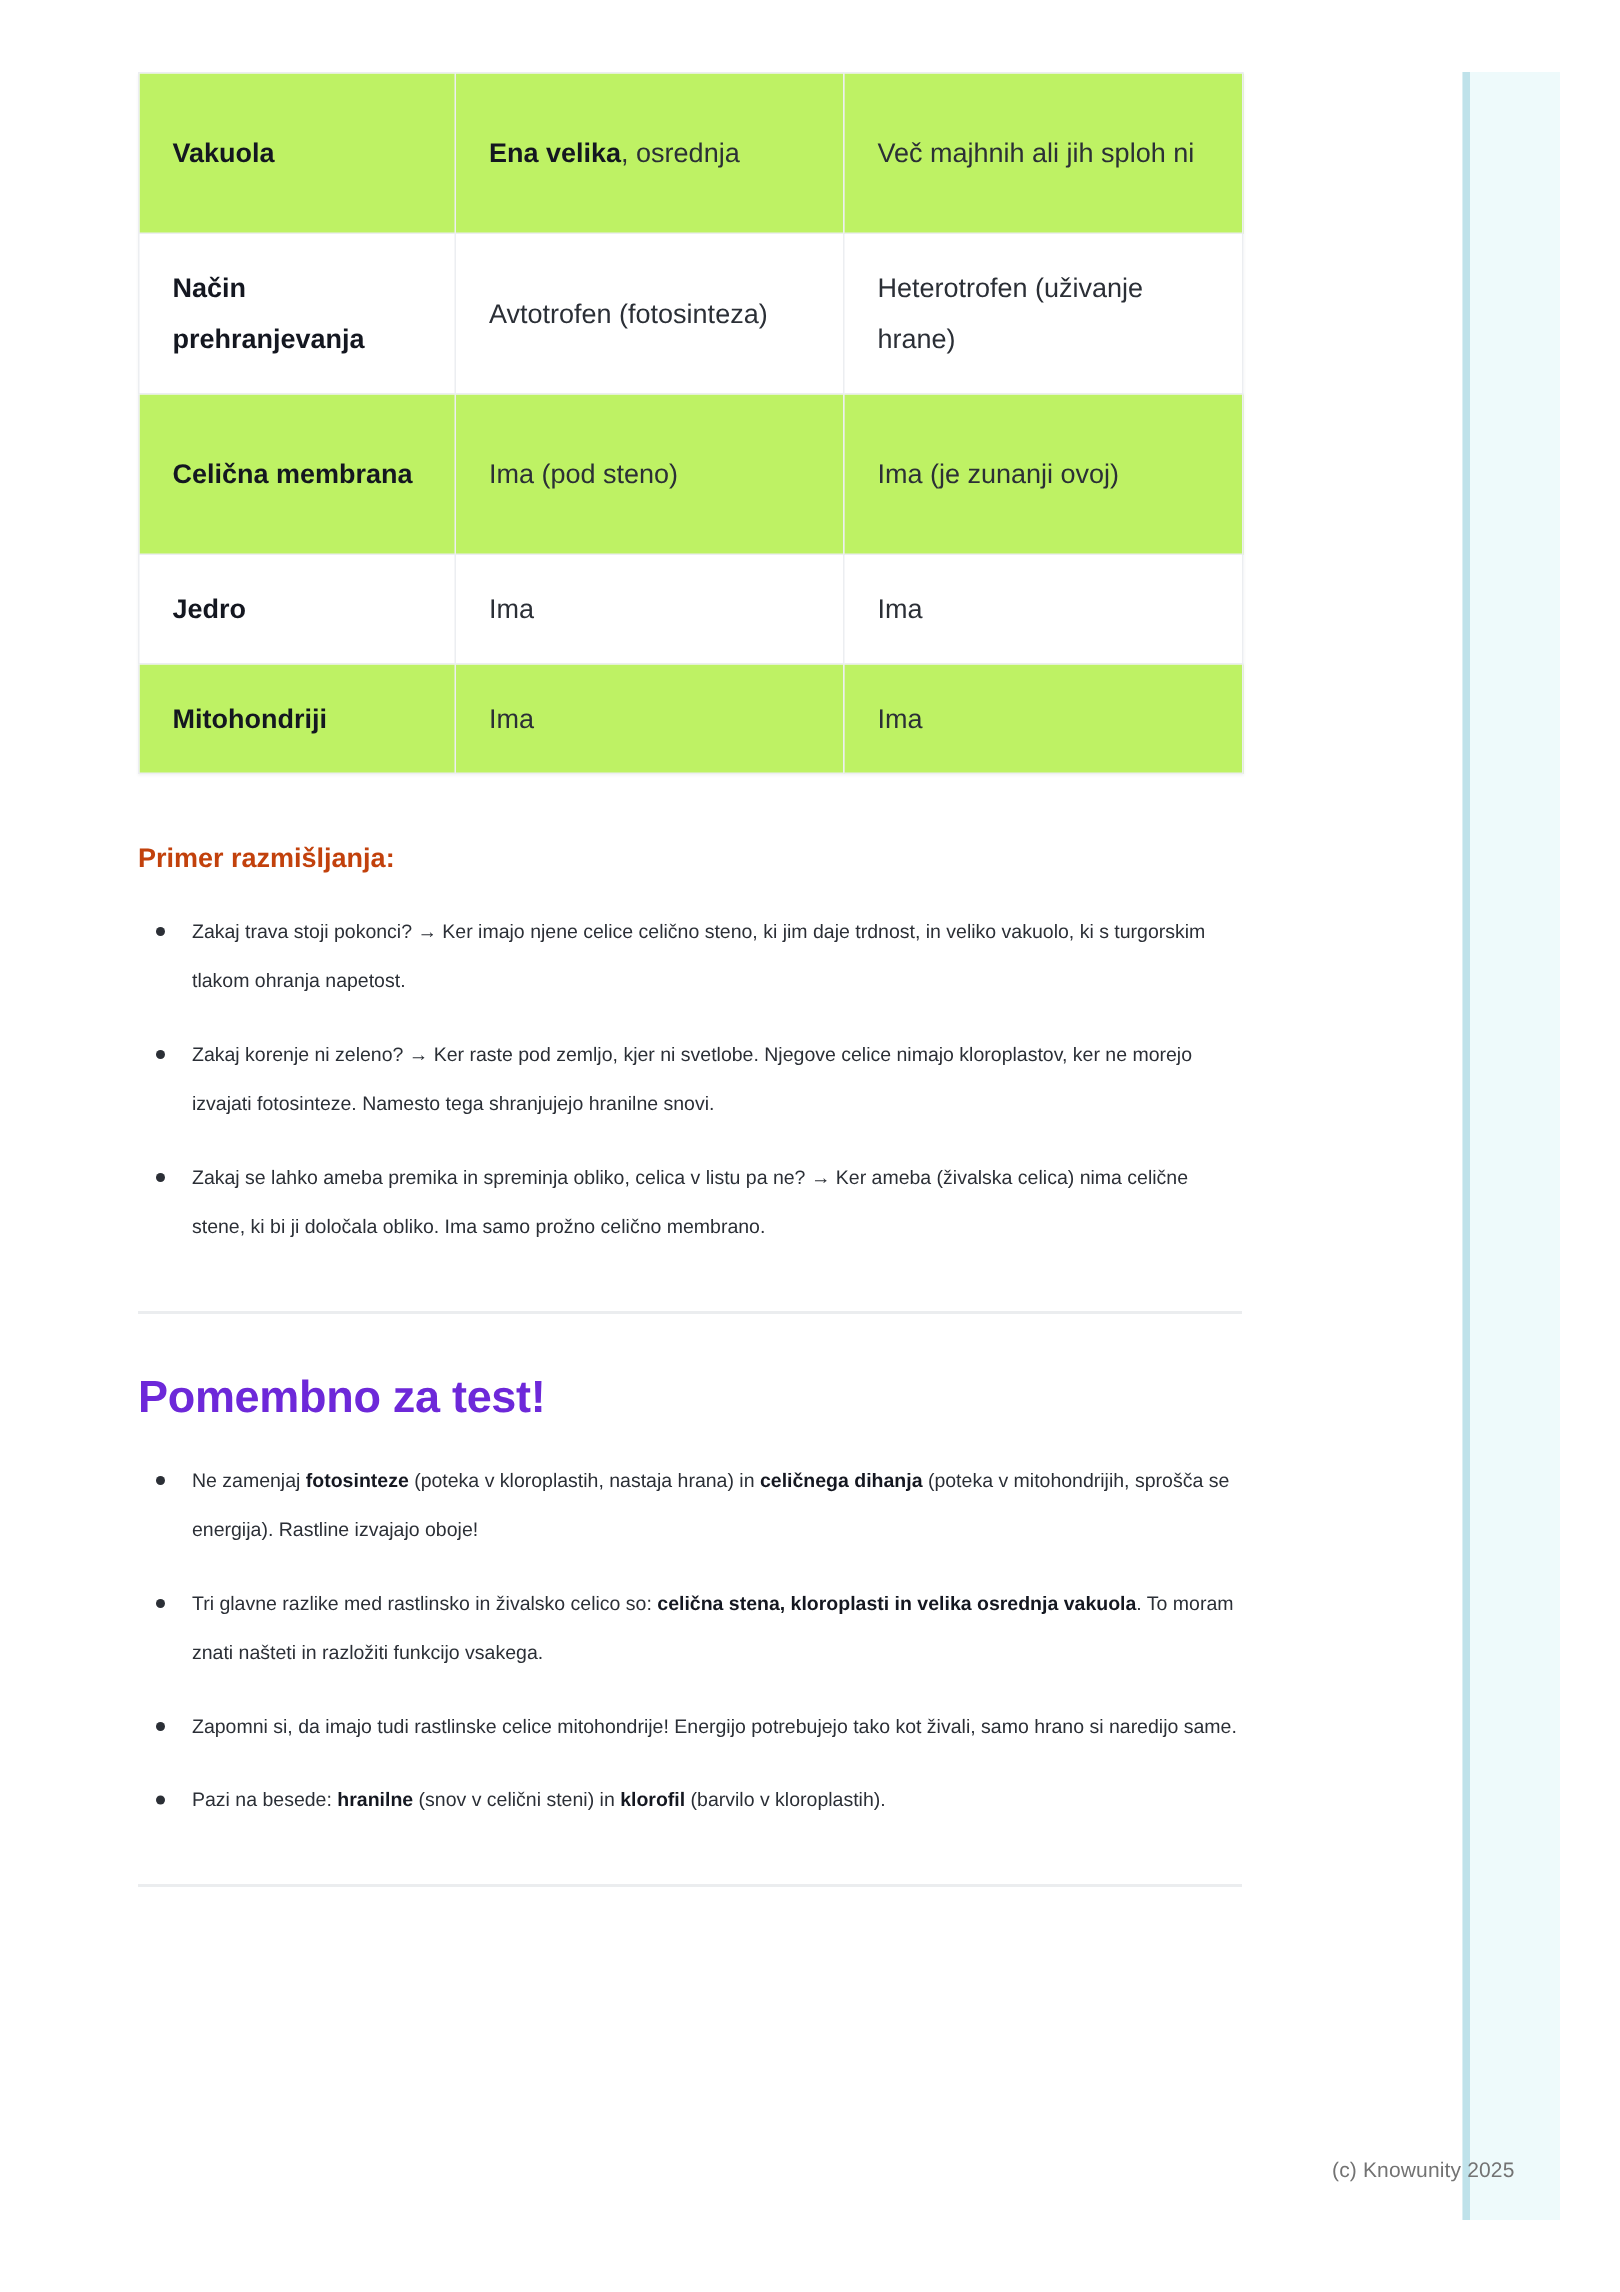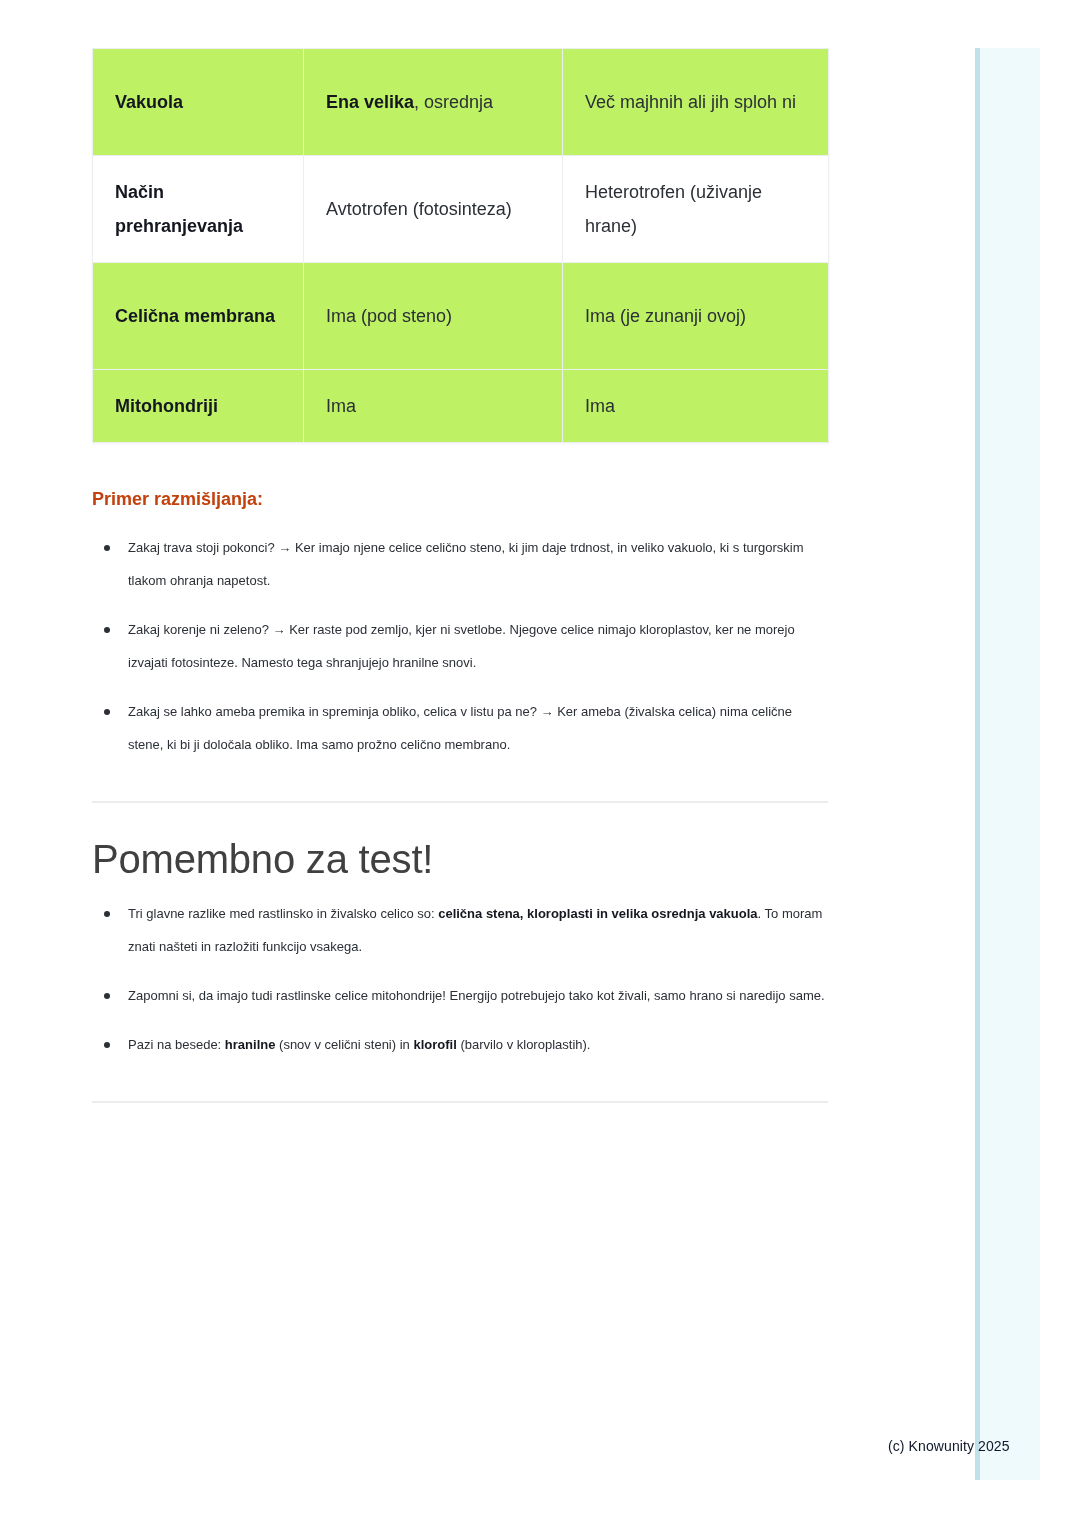--- a/index.html
+++ b/index.html
@@ -27,21 +27,21 @@
     background: #eefafb;
     border-left: 5px solid #bfe2ea;
   }
 
   
   #watermark {
     position: absolute;
     left: 888px;
     top: 1438px;
     font-size: 14px;
-    color: #0f172a;
+    color: #737373;
     letter-spacing: 0.1px;
     white-space: nowrap;
     z-index: 3;
   }
 
   
   #content {
     position: absolute;
     left: 92px;
     top: 48px;
@@ -111,23 +111,23 @@
     top: 14px;
     width: 6px;
     height: 6px;
     border-radius: 50%;
     background: #2b2f36;
   }
   ul.bullets b { font-weight: 700; color: #141720; }
 
   
   h2.section-title {
-    font-size: 40px;
-    font-weight: 400;
-    color: #404040;
+    font-size: 30px;
+    font-weight: 700;
+    color: #6d28d9;
     margin: 36px 0 0 0;
     line-height: 40px;
     letter-spacing: -0.2px;
   }
 
   
   hr.divider {
     border: none;
     border-top: 2px solid #ebedef;
     margin: 40px 0 0 0;
@@ -158,20 +158,25 @@
       <tr class="plain">
         <td class="rowhead tall">Način prehranjevanja</td>
         <td class="tall">Avtotrofen (fotosinteza)</td>
         <td class="tall">Heterotrofen (uživanje hrane)</td>
       </tr>
       <tr class="shade">
         <td class="rowhead tall">Celična membrana</td>
         <td class="tall">Ima (pod steno)</td>
         <td class="tall">Ima (je zunanji ovoj)</td>
       </tr>
+      <tr class="plain">
+        <td class="rowhead short">Jedro</td>
+        <td class="short">Ima</td>
+        <td class="short">Ima</td>
+      </tr>
       <tr class="shade">
         <td class="rowhead short">Mitohondriji</td>
         <td class="short">Ima</td>
         <td class="short">Ima</td>
       </tr>
     </tbody>
   </table>
 
   <p class="lead-bold">Primer razmišljanja:</p>
 
@@ -180,20 +185,23 @@
     <li>Zakaj korenje ni zeleno? → Ker raste pod zemljo, kjer ni svetlobe. Njegove celice nimajo kloroplastov, ker ne morejo izvajati fotosinteze. Namesto tega shranjujejo hranilne snovi.</li>
     <li>Zakaj se lahko ameba premika in spreminja obliko, celica v listu pa ne? → Ker ameba (živalska celica) nima celične stene, ki bi ji določala obliko. Ima samo prožno celično membrano.</li>
   </ul>
 
   <hr class="divider">
 
   <h2 class="section-title">Pomembno za test!</h2>
 
   <ul class="bullets">
     <li>
+      <span>Ne zamenjaj </span><b>fotosinteze</b><span> (poteka v kloroplastih, nastaja hrana) in </span><b>celičnega dihanja</b><span> (poteka v mitohondrijih, sprošča se energija). Rastline izvajajo oboje!</span>
+    </li>
+    <li>
       <span>Tri glavne razlike med rastlinsko in živalsko celico so: </span><b>celična stena, kloroplasti in velika osrednja vakuola</b><span>. To moram znati našteti in razložiti funkcijo vsakega.</span>
     </li>
     <li>
       <span>Zapomni si, da imajo tudi rastlinske celice mitohondrije! Energijo potrebujejo tako kot živali, samo hrano si naredijo same.</span>
     </li>
     <li>
       <span>Pazi na besede: </span><b>hranilne</b><span> (snov v celični steni) in </span><b>klorofil</b><span> (barvilo v kloroplastih).</span>
     </li>
   </ul>
 

